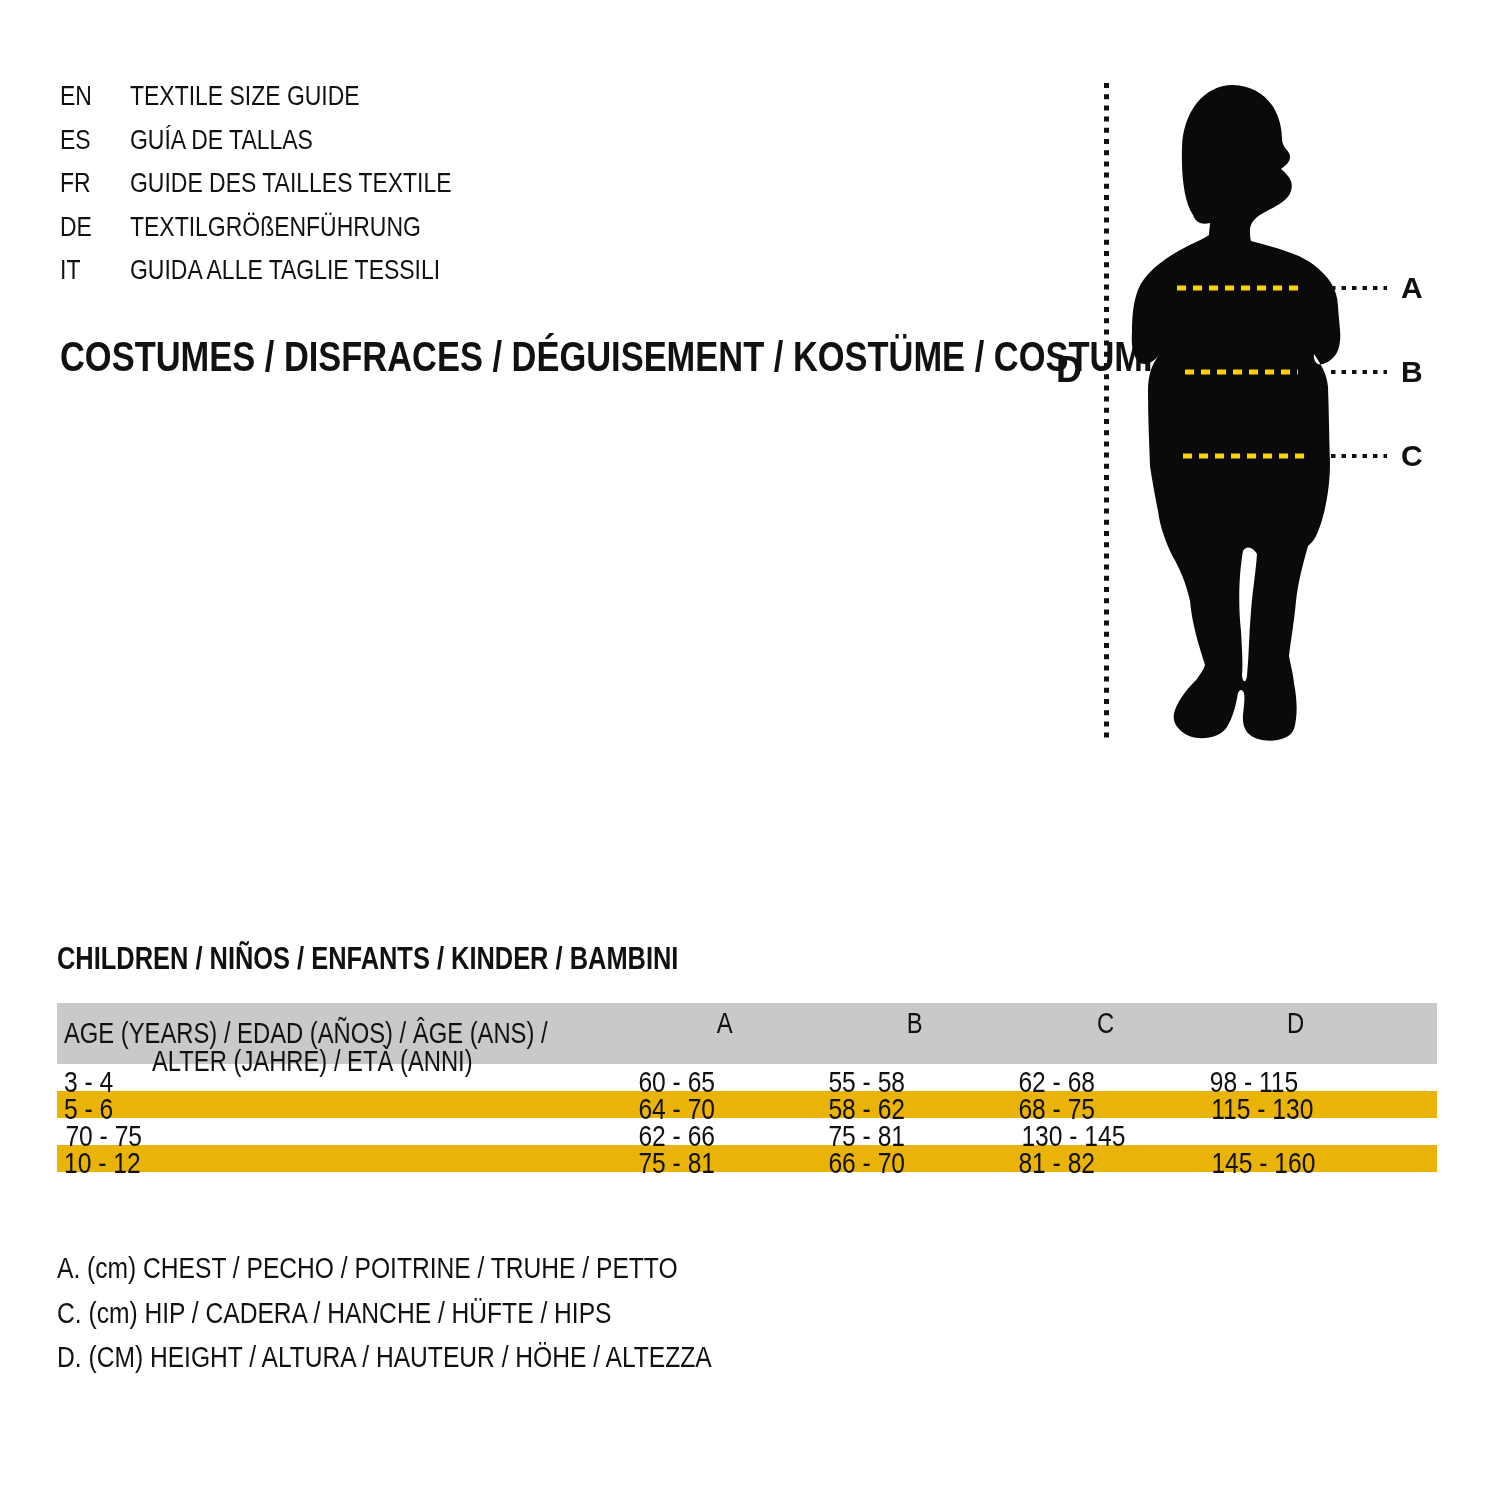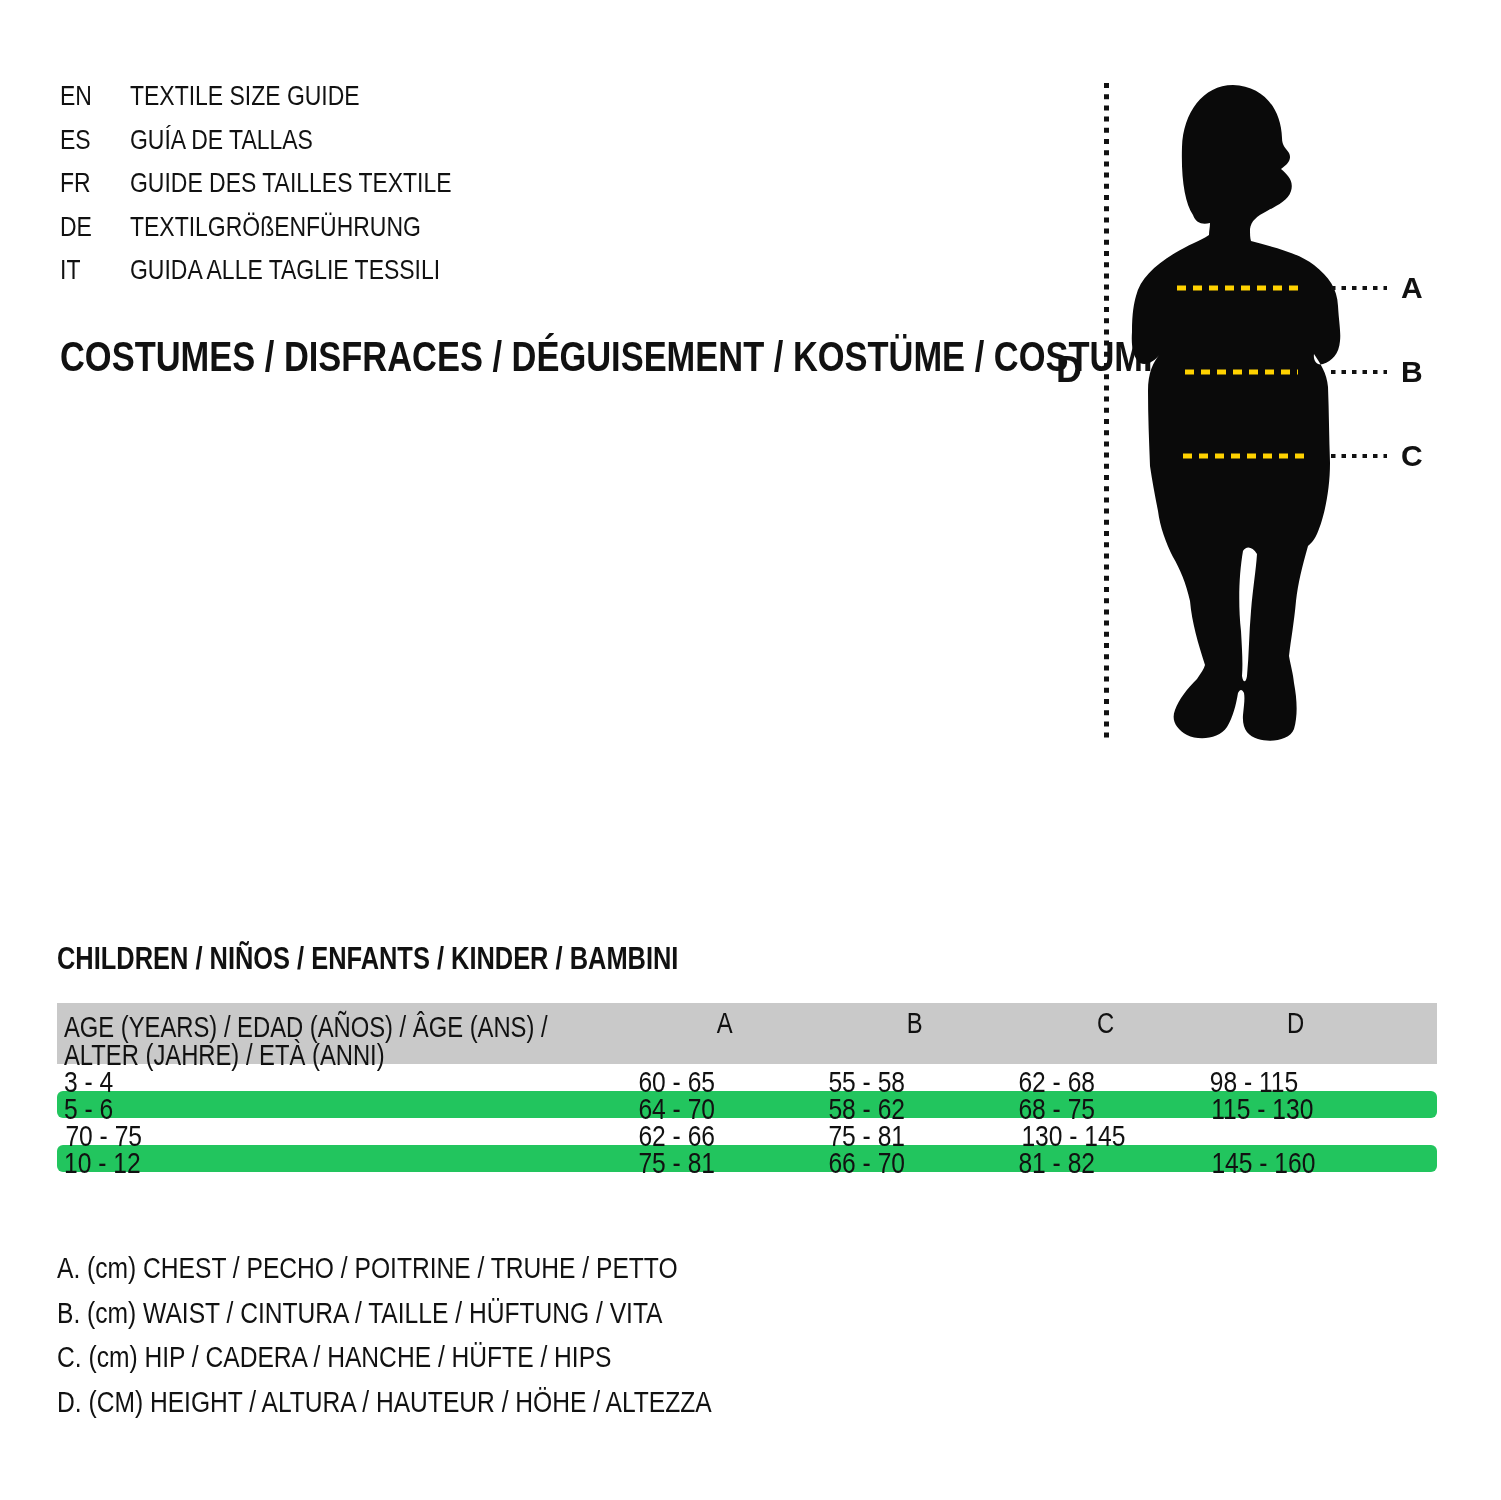--- a/index.html
+++ b/index.html
@@ -28,26 +28,26 @@
   .mlabel.b { left:1401px; top:356px; }
   .mlabel.c { left:1401px; top:440px; }
   .mlabel.d { left:1056px; top:351px; font-size:36px; line-height:38px; }
   .mlabel { position:absolute; }
 
   
   .children-title { position:absolute; left:57px; top:943px; font-size:31px; line-height:31px;text-decoration:underline; }
   .size-table { position:absolute; left:57px; top:1003px; width:1380px; font-size:30px; }
   .thead { display:grid; grid-template-columns:573px 190px 190px 190px 237px;
            background:#c9c9c9; height:61px; }
-  .thead .agecell { padding:10px 0 0 7px; font-size:29px; line-height:28px; }
+  .thead .agecell { padding:16px 0 0 7px; font-size:29px; line-height:28px;text-align:center; }
   .thead .colcell { padding-top:6px; text-align:center; font-size:29px; line-height:28px; }
   .thead .colcell.last { padding-right:47px; }
   .trow { display:grid; grid-template-columns:573px 190px 190px 190px 237px;
           height:27px; line-height:35px; }
-  .trow.alt { background:#22c55e;border-radius:6px; }
+  .trow.alt { background:#eab308; }
   .trow .agecell { padding-left:7px; }
   .trow .num { text-align:left; }
   .trow .num.last { padding-right:47px; }
 
   
   .legend { position:absolute; left:57px; top:1246px; }
   .legend-item { height:44.5px; line-height:44.5px; font-size:30px; }
 </style>
 </head>
 <body>
@@ -152,16 +152,15 @@
     <div class="agecell"><span class="cnd">10 - 12</span></div>
     <div class="num"><span class="cndc">75 - 81</span></div>
     <div class="num"><span class="cndc">66 - 70</span></div>
     <div class="num"><span class="cndc">81 - 82</span></div>
     <div class="num last"><span class="cndc">145 - 160</span></div>
   </div>
 </div>
 
 <div class="legend">
   <div class="legend-item"><span class="cnd">A. (cm) CHEST / PECHO / POITRINE / TRUHE / PETTO</span></div>
-  <div class="legend-item"><span class="cnd">B. (cm) WAIST / CINTURA / TAILLE / HÜFTUNG / VITA</span></div>
   <div class="legend-item"><span class="cnd">C. (cm) HIP / CADERA / HANCHE / HÜFTE / HIPS</span></div>
   <div class="legend-item"><span class="cnd">D. (CM) HEIGHT / ALTURA / HAUTEUR / HÖHE / ALTEZZA</span></div>
 </div>
 
 </body></html>

